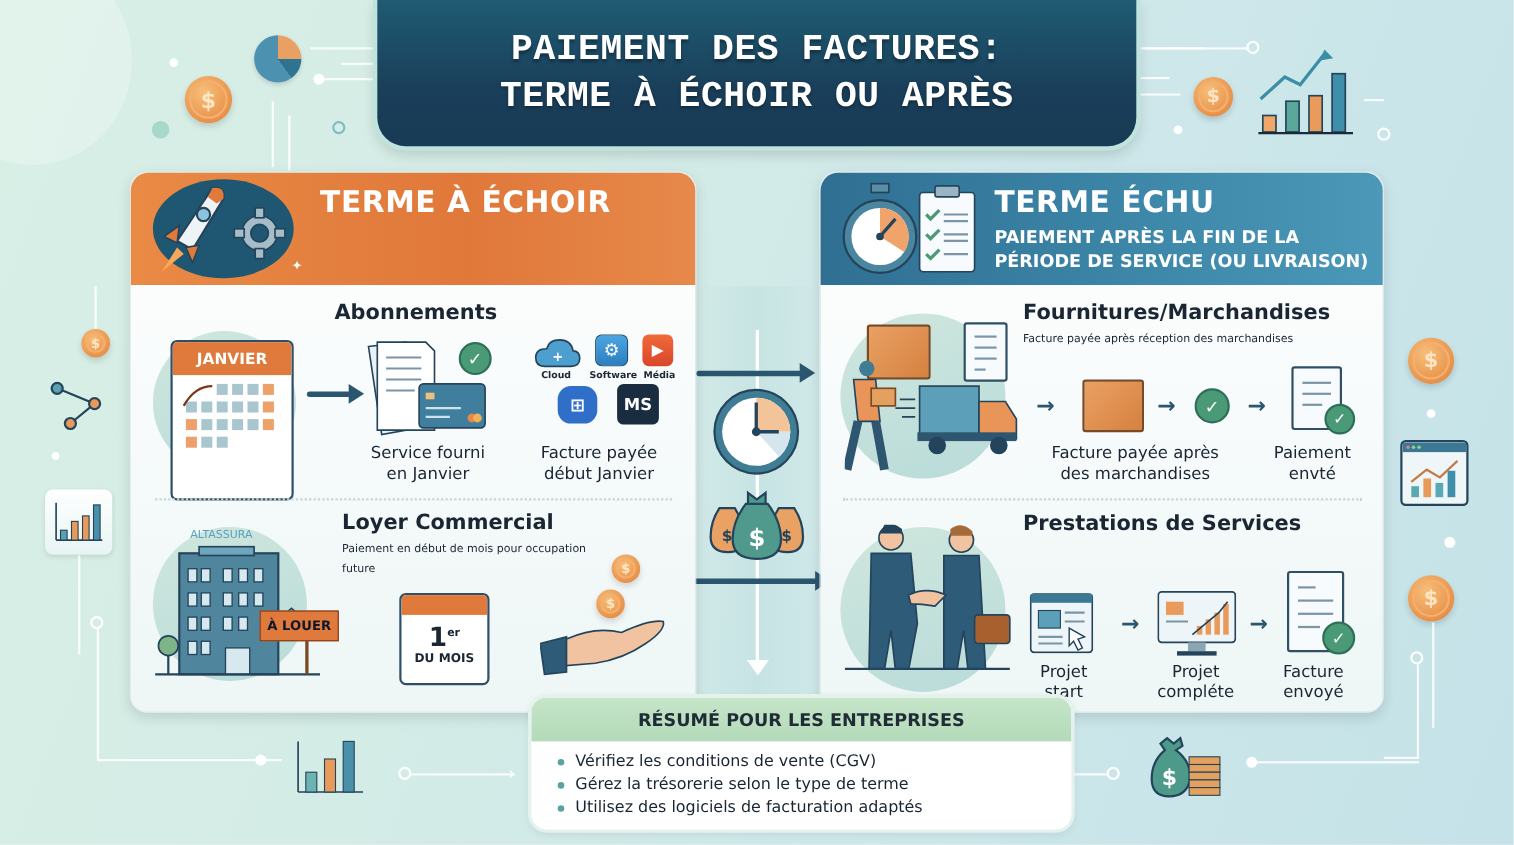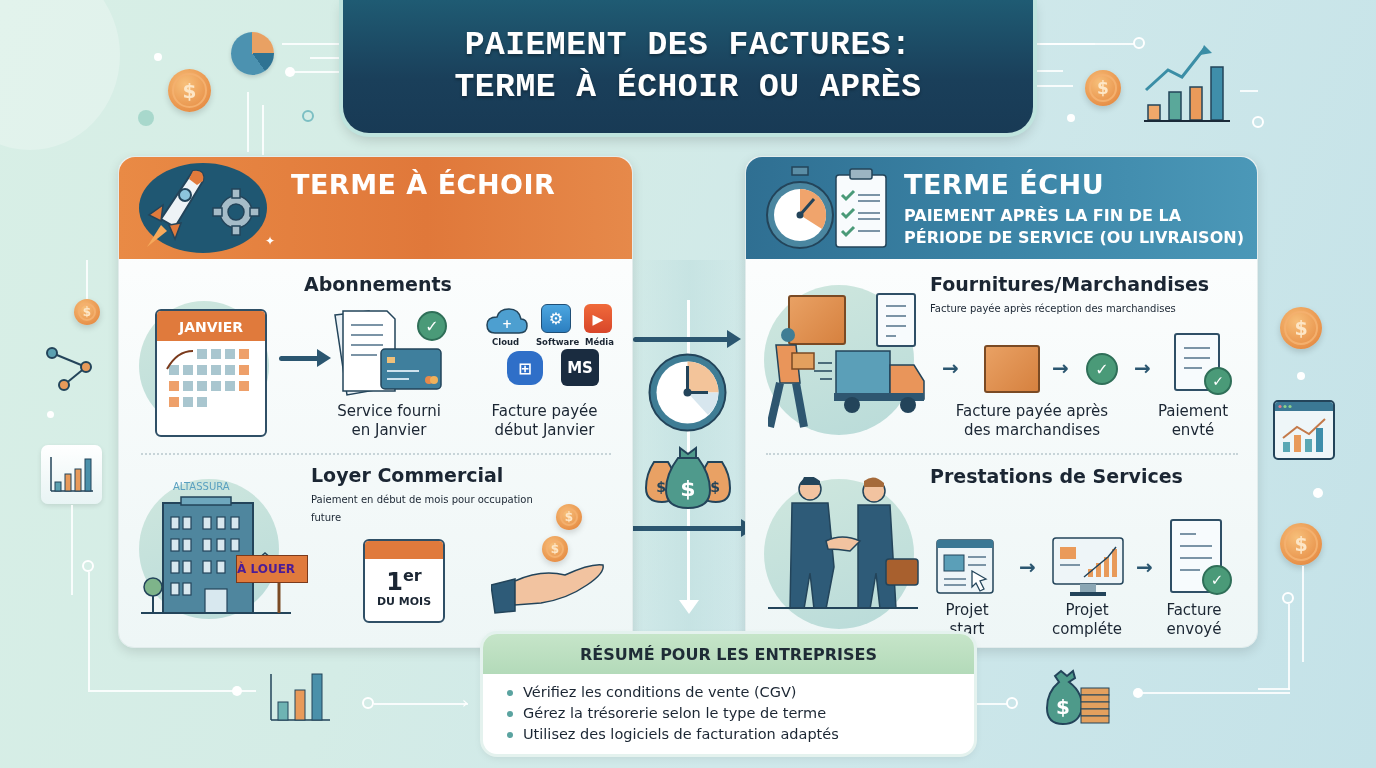--- a/index.html
+++ b/index.html
@@ -253,21 +253,21 @@
           </g>
           <circle cx="25" cy="25" r="8" fill="#1f5772" stroke="#23445a" stroke-width="1.5"></circle>
         </svg>
     </div>
     <div class="abs" style="left:146px;top:77px;color:#fff;font-size:12px">✦</div>
     <div class="h1">TERME À ÉCHOIR</div>
   </div>
 
   <div class="sec-title" style="left:185px;top:116px">Abonnements</div>
   <div class="bubble" style="left:20px;top:144px;width:130px;height:130px"></div>
-  <div class="cal" style="left:36px;top:152px;width:112px;height:128px">
+  <div class="cal" style="left:36px;top:152px;width:112px;height:146px">
     <div class="top" style="height:30px;line-height:32px;font-size:14px">JANVIER</div>
     <svg width="108" height="84" viewBox="0 0 108 84">
         <g fill="#a9c6cf">
           <rect x="40" y="8" width="10" height="10"></rect>
           <rect x="54" y="8" width="10" height="10"></rect>
           <rect x="68" y="8" width="10" height="10"></rect>
           <rect x="12" y="24" width="10" height="10"></rect>
           <rect x="26" y="24" width="10" height="10"></rect>
           <rect x="40" y="24" width="10" height="10"></rect>
           <rect x="54" y="24" width="10" height="10"></rect>
@@ -355,25 +355,25 @@
           <rect x="42" y="90" width="8" height="12"></rect>
           <rect x="64" y="96" width="22" height="24"></rect>
         </g>
         <circle cx="12" cy="94" r="9" fill="#7eb48a" stroke="#23445a" stroke-width="1.5"></circle>
         <line x1="12" y1="103" x2="12" y2="120" stroke="#23445a" stroke-width="2"></line>
         <line x1="0" y1="120" x2="150" y2="120" stroke="#23445a" stroke-width="2"></line>
         <path d="M110 72 L124 60 L138 72" fill="none" stroke="#23445a" stroke-width="1.5"></path>
         <line x1="138" y1="72" x2="138" y2="120" stroke="#7a4a24" stroke-width="3"></line>
       </svg>
   </div>
-  <div class="abs" style="left:117px;top:398px;width:72px;height:28px;background:#e07a3c;border:1.5px solid #7a3a1c;color:#4c1d95;font-weight:bold;font-size:12px;text-align:left;line-height:26px">À LOUER</div>
+  <div class="abs" style="left:117px;top:398px;width:72px;height:28px;background:#e07a3c;border:1.5px solid #7a3a1c;color:#0f172a;font-weight:bold;font-size:12px;text-align:center;line-height:26px">À LOUER</div>
 
   <div class="cal" style="left:244px;top:382px;width:82px;height:84px">
     <div class="top" style="height:18px"></div>
-    <div style="text-align:center;font-weight:bold;color:#1b2633;margin-top:4px;font-size:24px;line-height:26px"><span>1</span><sup style="font-size:16px">er</sup></div>
+    <div style="text-align:center;font-weight:bold;color:#1b2633;margin-top:4px;font-size:24px;line-height:26px"><span>1</span><sup style="font-size:10px">er</sup></div>
     <div style="text-align:center;font-weight:bold;font-size:11px;color:#1b2633">DU MOIS</div>
   </div>
   <div class="coin" style="left:437px;top:347px;width:26px;height:26px;font-size:12px">
       <span>$</span>
     </div>
   <div class="coin" style="left:423px;top:379px;width:26px;height:26px;font-size:12px">
       <span>$</span>
     </div>
   <div class="abs" style="left:372px;top:398px;width:116px;height:60px">
     <svg width="116" height="60" viewBox="0 0 116 60">

